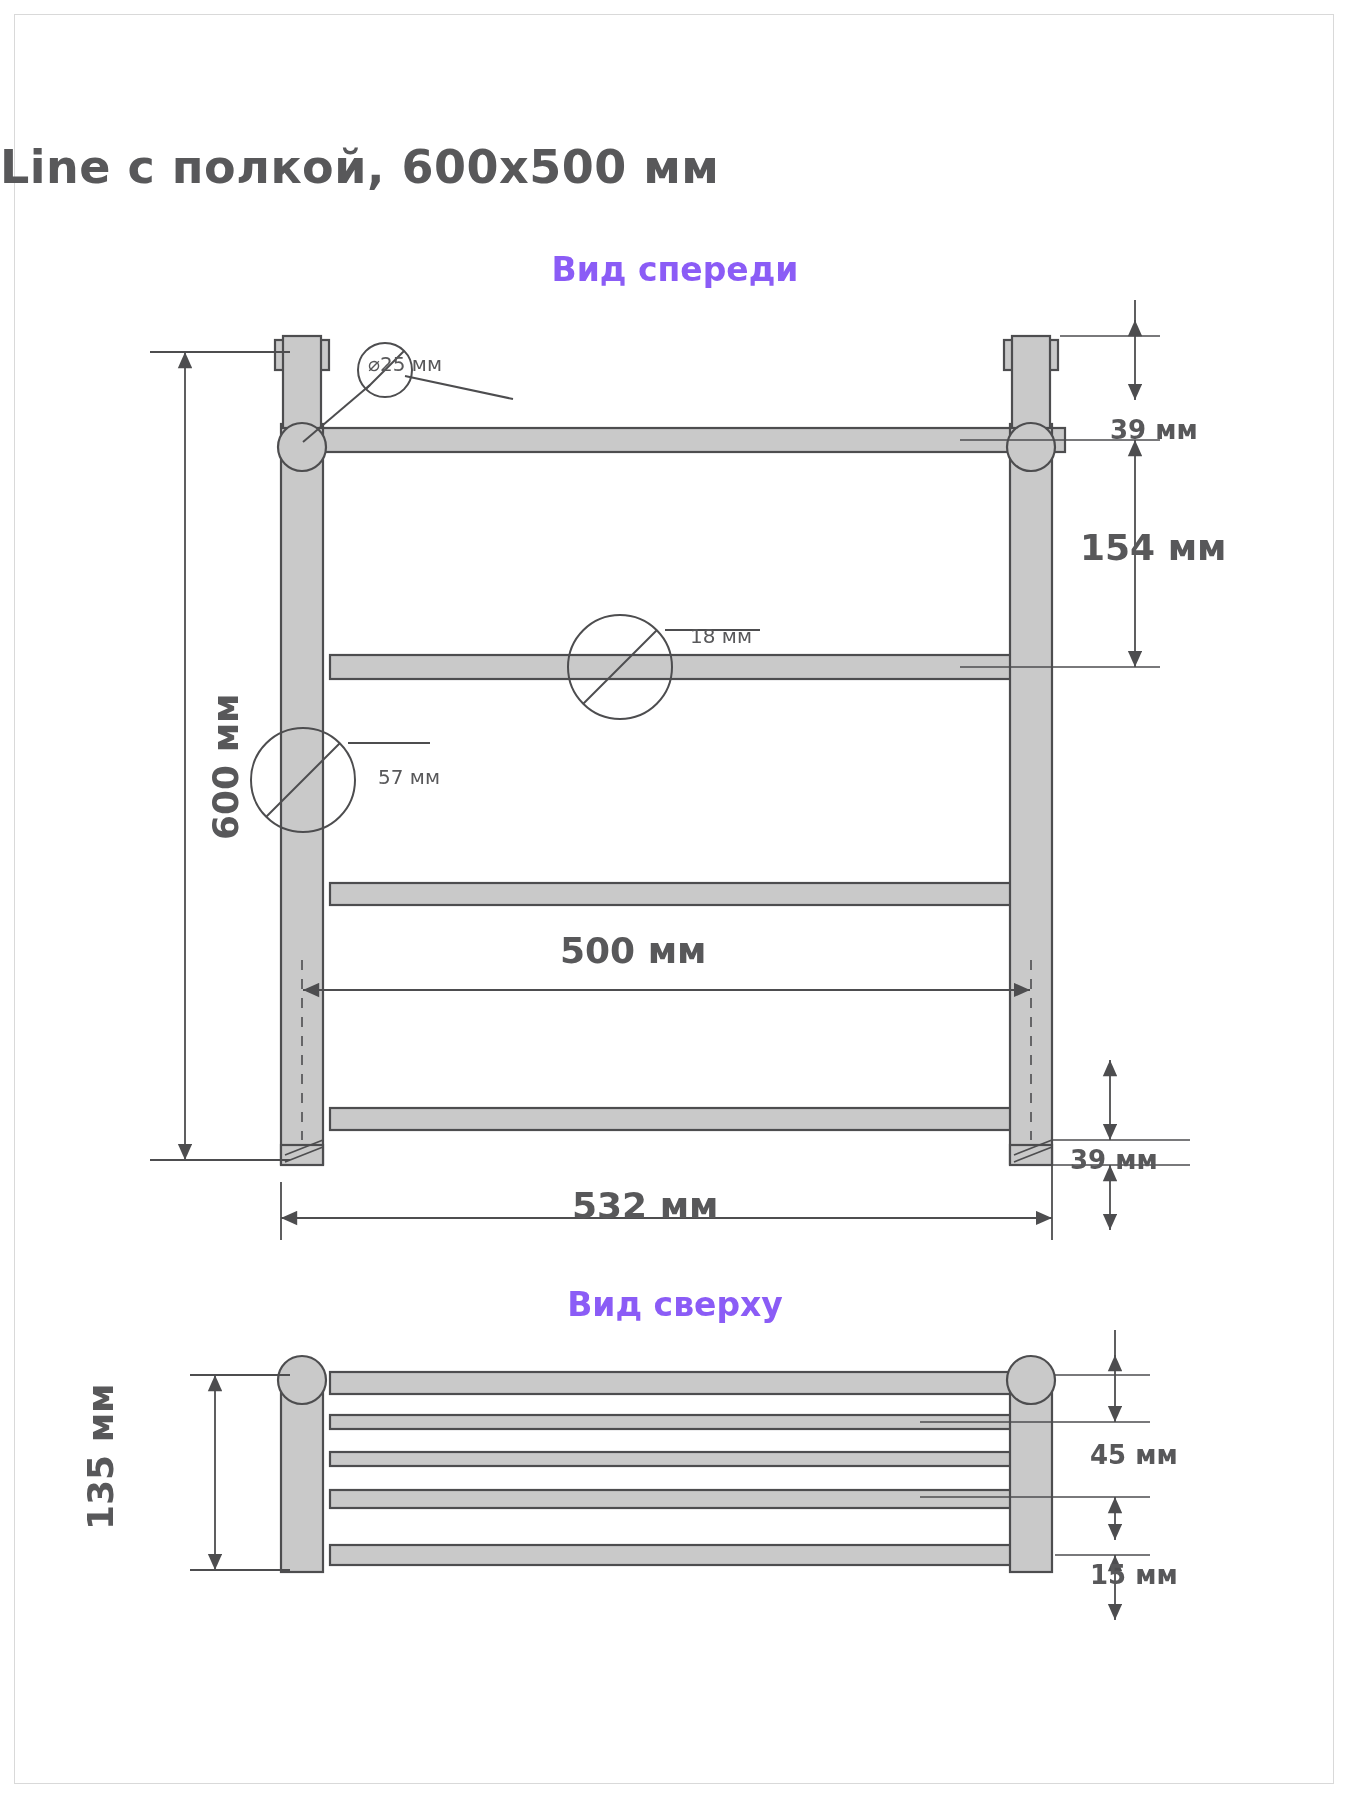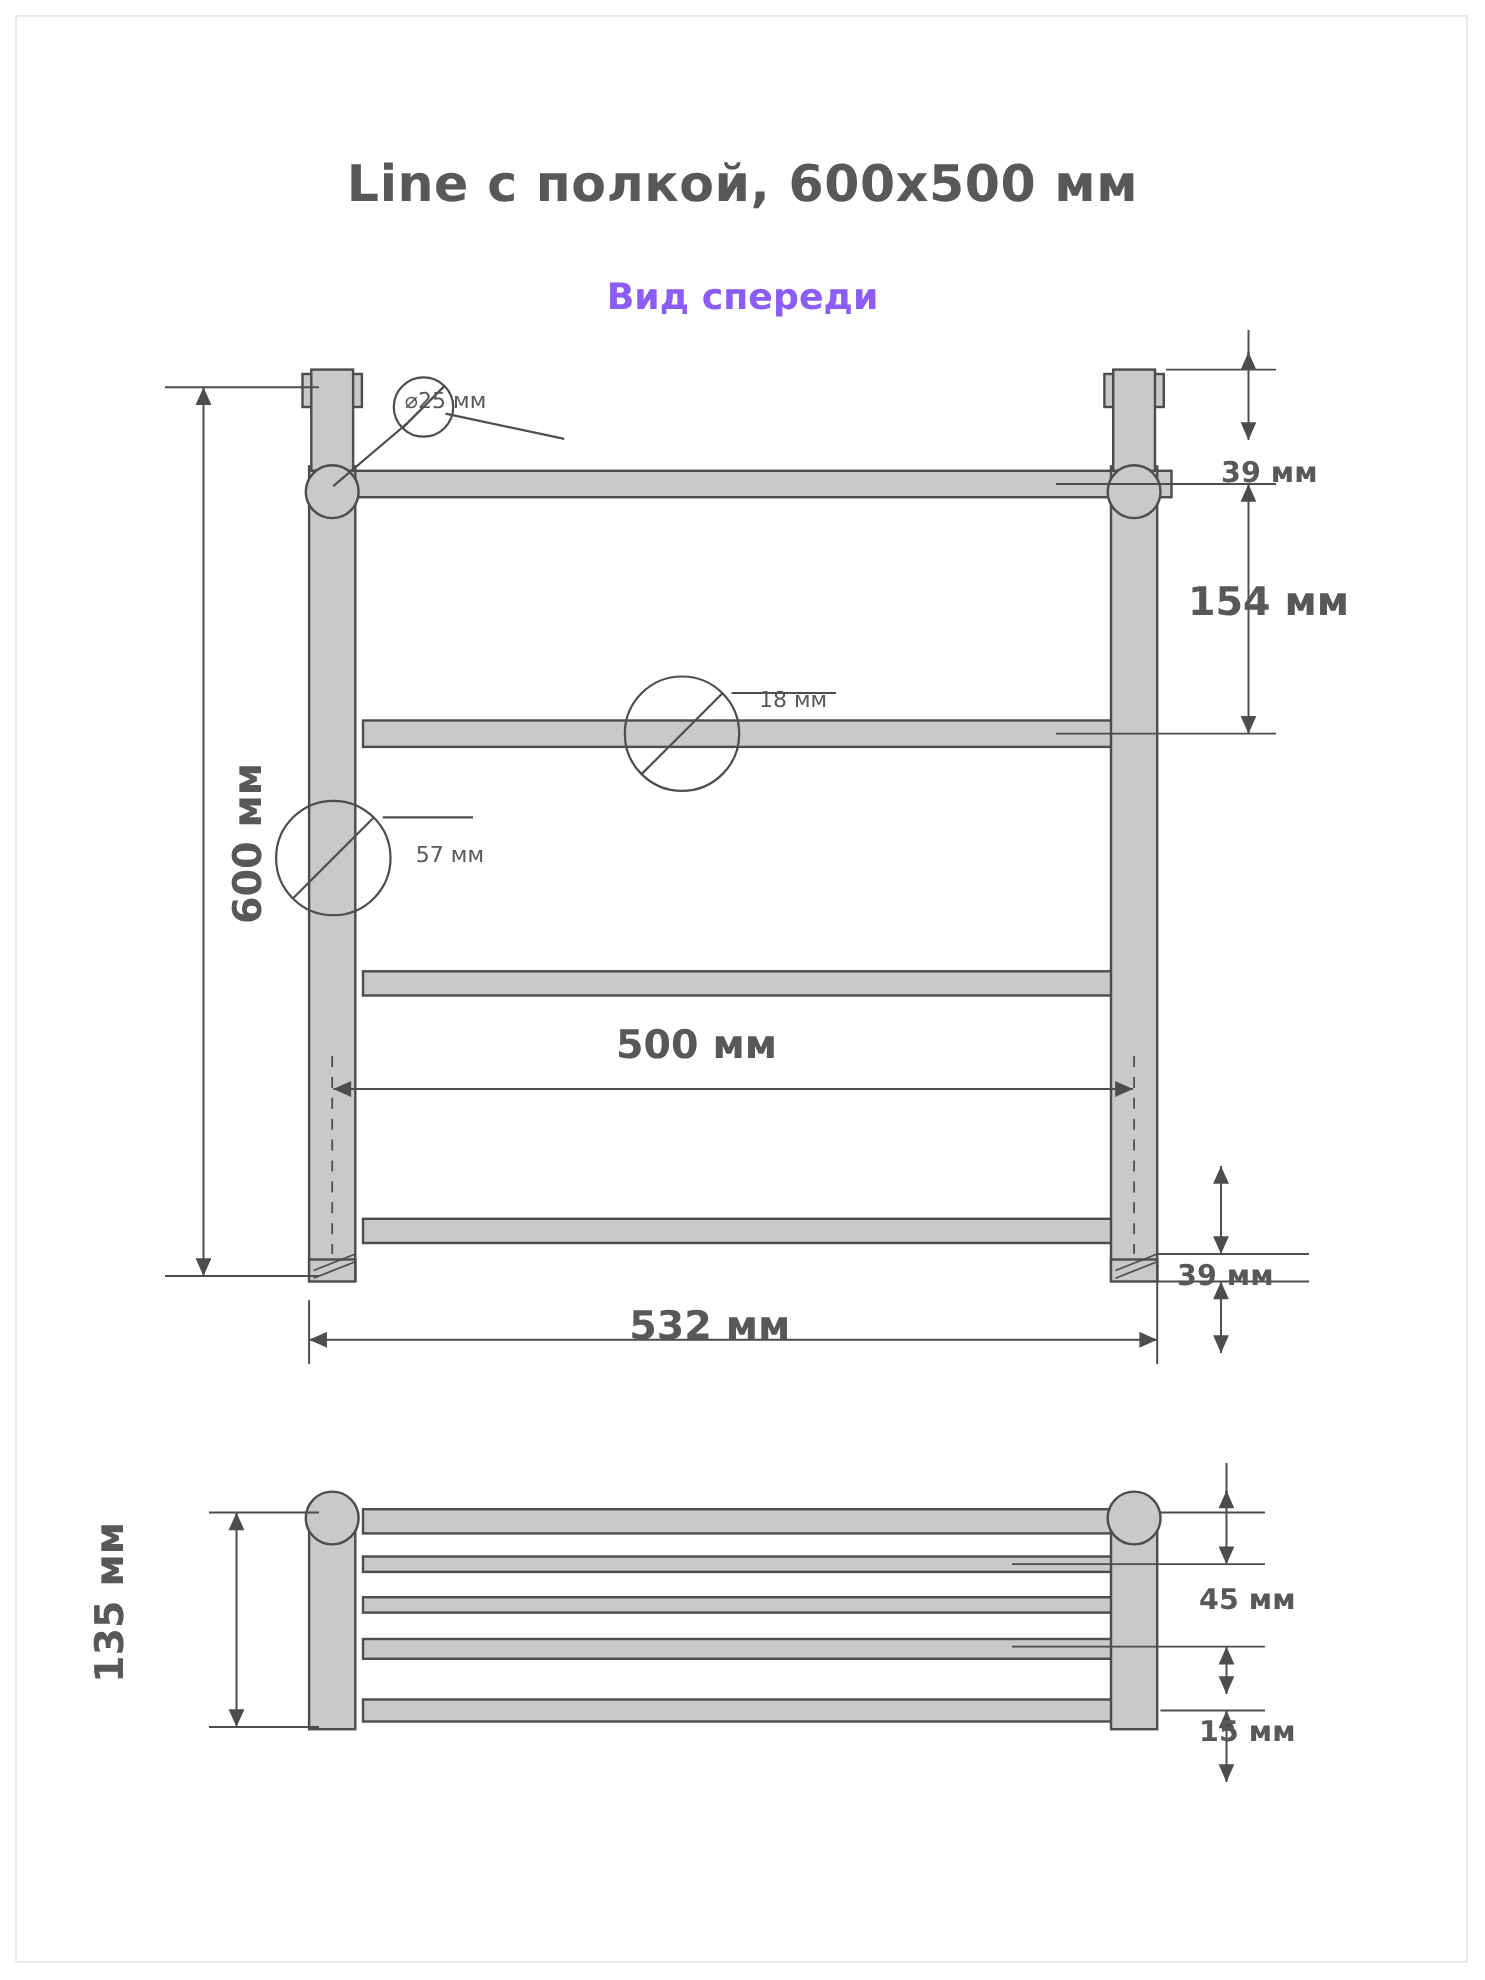--- a/index.html
+++ b/index.html
@@ -24,21 +24,21 @@
     width: 1320px;
     height: 1770px;
     border: 1px solid #d9d9d9;
     box-sizing: border-box;
   }
   .title {
     position: absolute;
     left: 0;
     top: 140px;
     width: 1350px;
-    text-align: center;
+    text-align: left;
     font-size: 46px;
     font-weight: bold;
     color: #58585a;
     letter-spacing: 0.5px;
   }
   .subtitle {
     position: absolute;
     width: 1350px;
     left: 0;
     text-align: center;
@@ -80,20 +80,21 @@
 </style>
 </head>
 <body>
 
 <div id="page">
 
   <div class="frame"></div>
 
   <div class="title">Line с полкой, 600x500 мм</div>
   <div class="subtitle" id="sub-front">Вид спереди</div>
+  <div class="subtitle" id="sub-top">Вид сверху</div>
 
   <svg class="draw" viewBox="0 0 1350 1800">
     <defs>
       <marker id="arrEnd" markerWidth="10" markerHeight="10" refX="9" refY="4" orient="auto">
         <path d="M0,0 L9,4 L0,8 z" fill="#4d4d4f"></path>
       </marker>
       <marker id="arrStart" markerWidth="10" markerHeight="10" refX="0" refY="4" orient="auto">
         <path d="M9,0 L0,4 L9,8 z" fill="#4d4d4f"></path>
       </marker>
     </defs>

